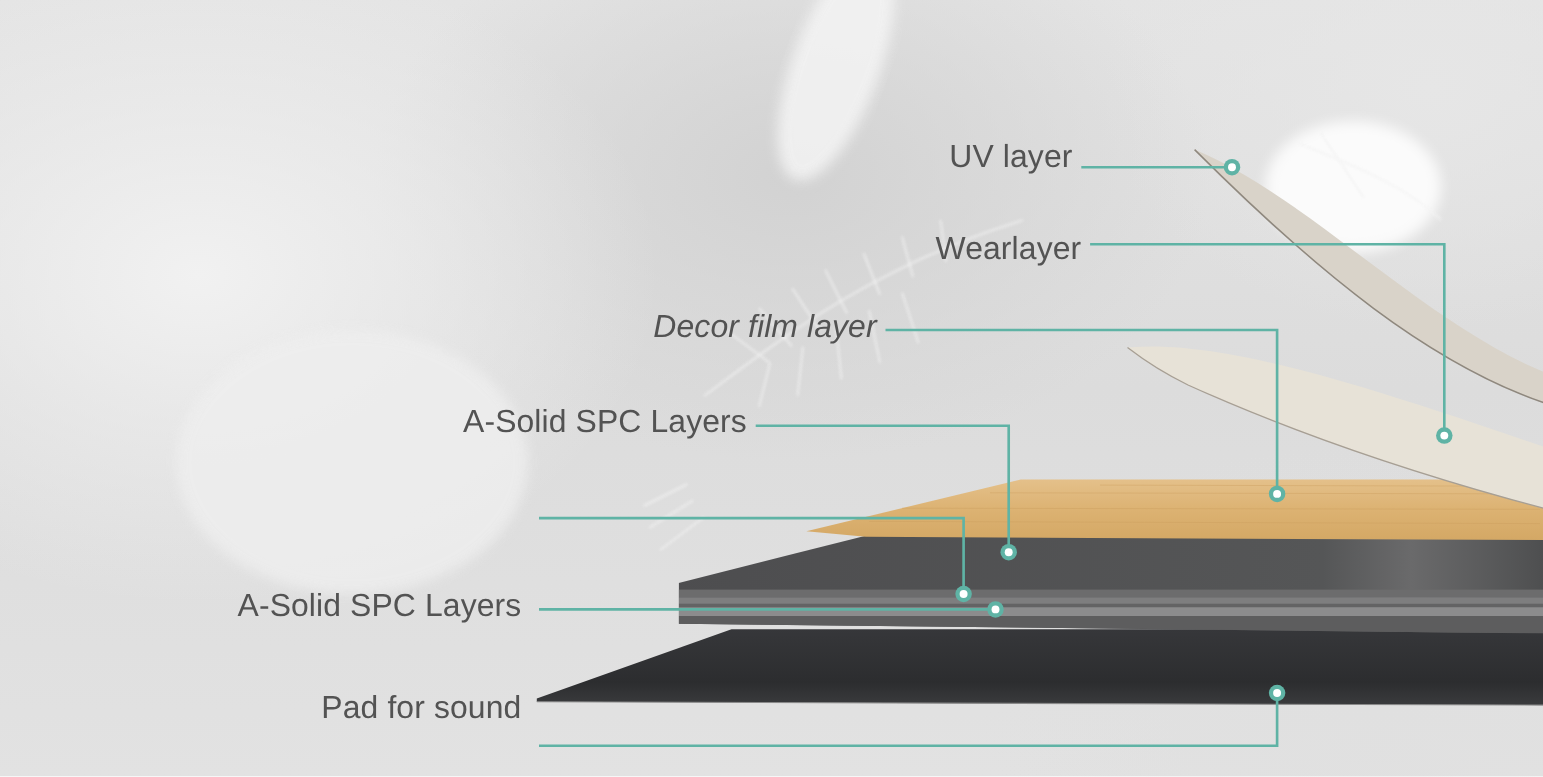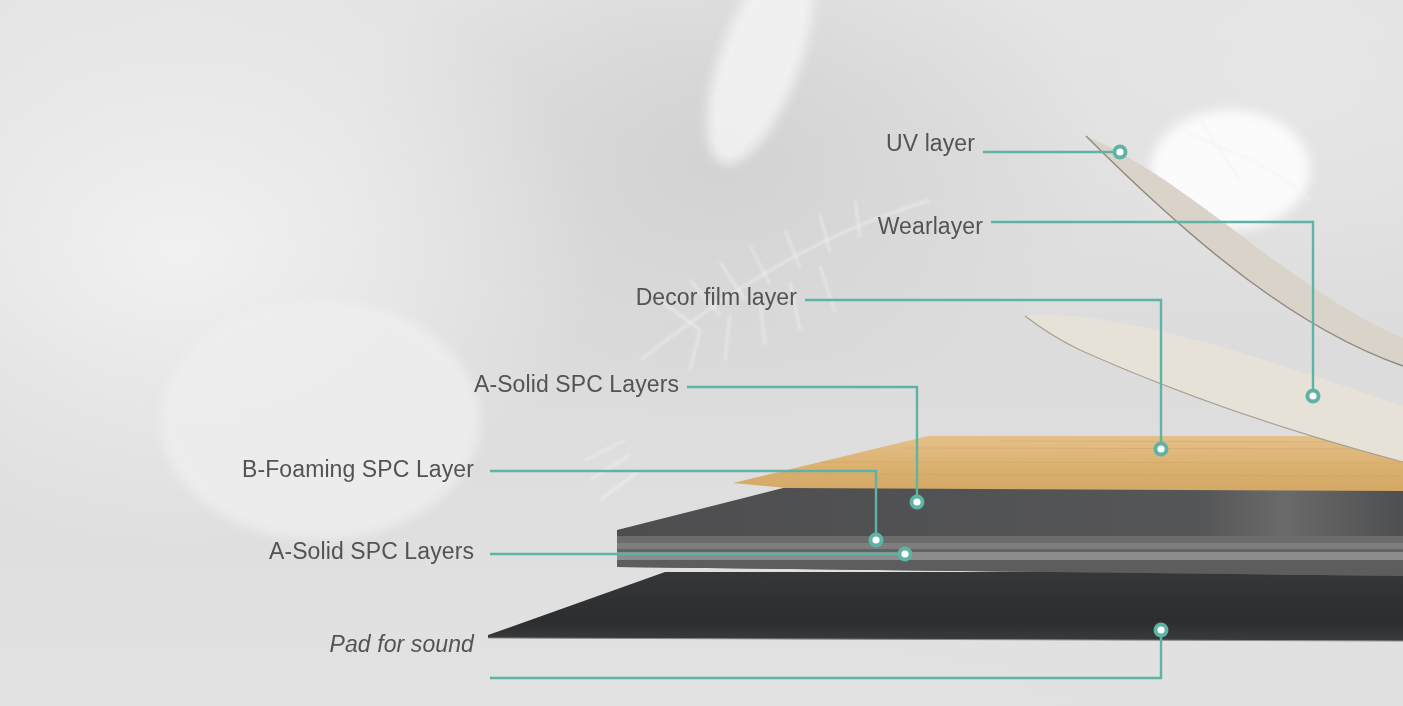--- a/index.html
+++ b/index.html
@@ -7,21 +7,21 @@
          font-family: "Liberation Sans", "DejaVu Sans", sans-serif; }
   .stage { position: absolute; left: 0; top: 0; width: 1403px; height: 706px; overflow: hidden;
     background:
       radial-gradient(ellipse 420px 300px at 180px 250px, #f1f1f1 0%, rgba(241,241,241,0) 100%),
       radial-gradient(ellipse 380px 260px at 720px 160px, #d2d2d2 0%, rgba(210,210,210,0) 100%),
       radial-gradient(ellipse 300px 220px at 1300px 80px, #e6e6e6 0%, rgba(230,230,230,0) 100%),
       radial-gradient(ellipse 360px 240px at 1250px 640px, #e0e0e0 0%, rgba(224,224,224,0) 100%),
       linear-gradient(180deg, #e4e4e4 0%, #dcdcdc 50%, #e2e2e2 100%);
   }
   svg.layers { position: absolute; left: 0; top: 0; }
-  .label { position: absolute; color: #535353; font-size: 23px; line-height: 28px;
+  .label { position: absolute; color: #535353; font-size: 29px; line-height: 28px;
            text-align: right; white-space: nowrap; letter-spacing: 0.1px; }
 </style>
 </head>
 <body>
 
 <div class="stage">
 
   <svg class="layers" width="1403" height="706" viewBox="0 0 1403 706">
     <defs>
       <filter id="blur6">
@@ -140,20 +140,19 @@
         </g>
       <g>
           <circle cx="1161" cy="630" r="7.5" fill="#5fb3a5"></circle>
           <circle cx="1161" cy="630" r="3.6" fill="#ffffff"></circle>
         </g>
     </g>
   </svg>
 
   <div class="label" style="right:428px; top:129px;">UV layer</div>
   <div class="label" style="right:420px; top:212px;">Wearlayer</div>
-  <div class="label" style="right:606px; top:283px;">Decor film layer</div>
+  <div class="label" style="right:606px; top:283px;font-style:italic;">Decor film layer</div>
   <div class="label" style="right:724px; top:370px;">A-Solid SPC Layers</div>
-  <div class="label" style="right:929px; top:455px;">B-Foaming SPC Layer</div>
   <div class="label" style="right:929px; top:537px;">A-Solid SPC Layers</div>
-  <div class="label" style="right:929px; top:626px; line-height:36px;font-style:italic;">
+  <div class="label" style="right:929px; top:626px; line-height:36px;">
     <div>Pad for sound</div>
   </div>
 </div>
 
 </body></html>

